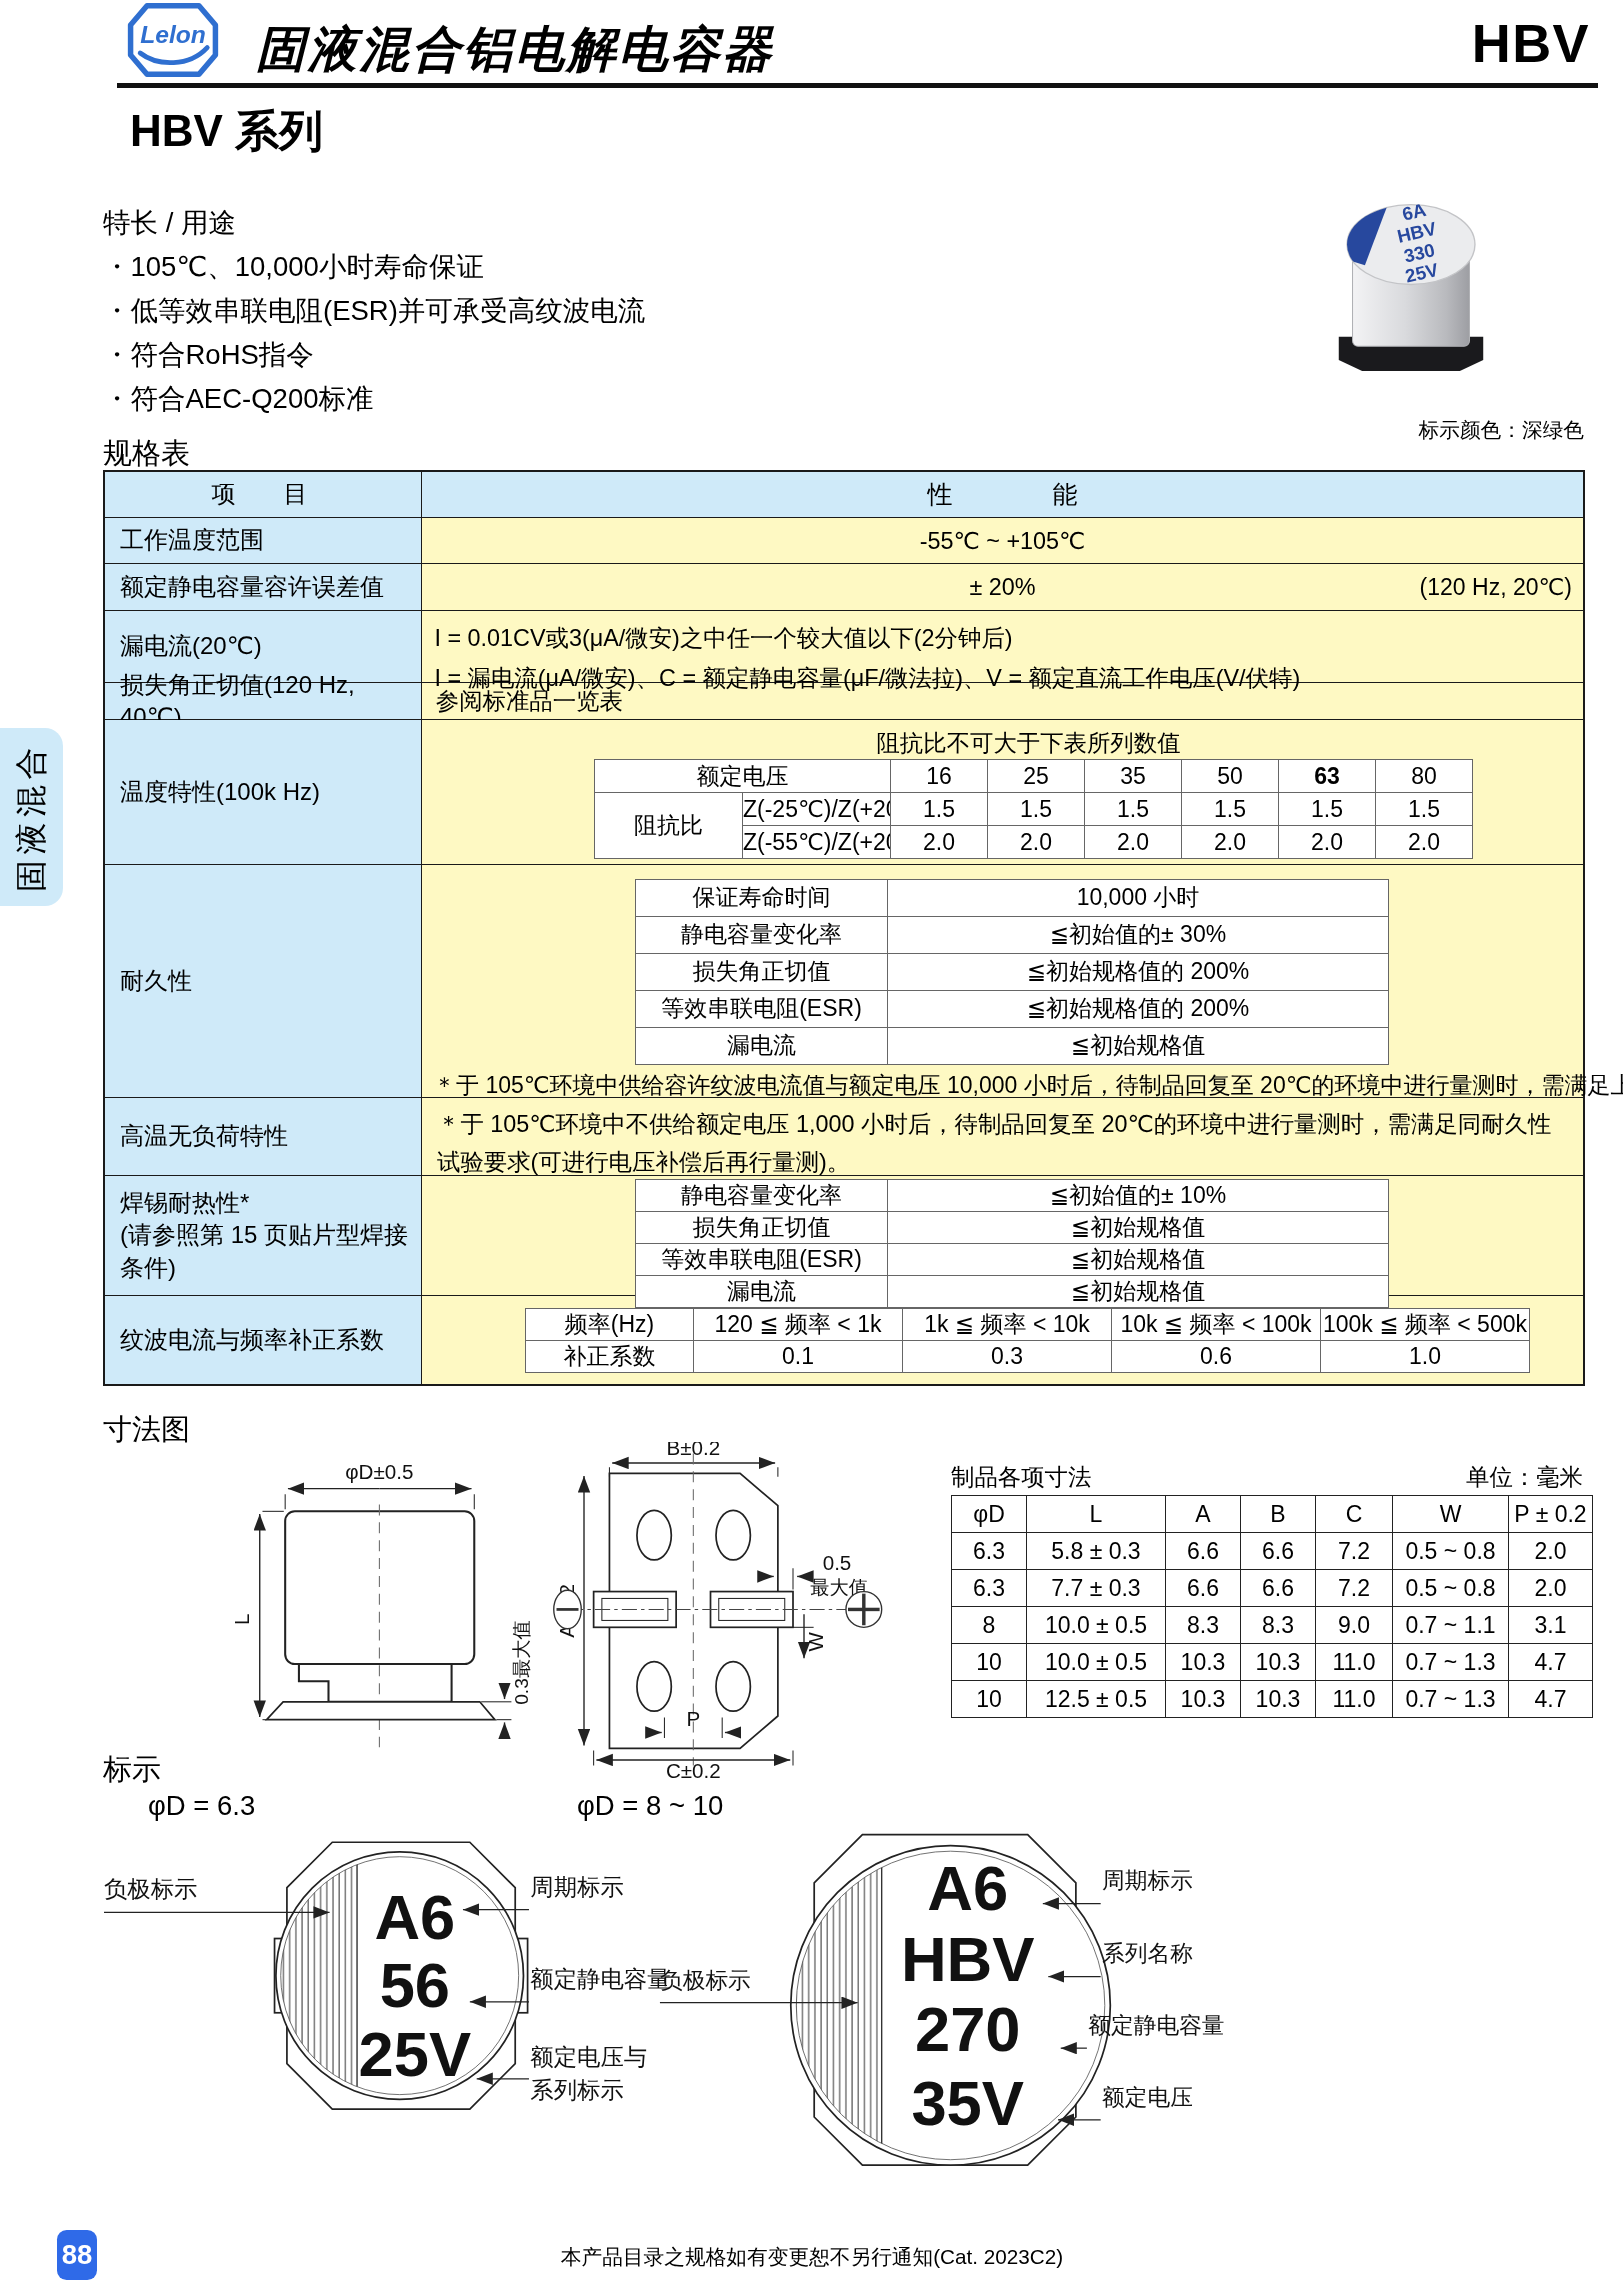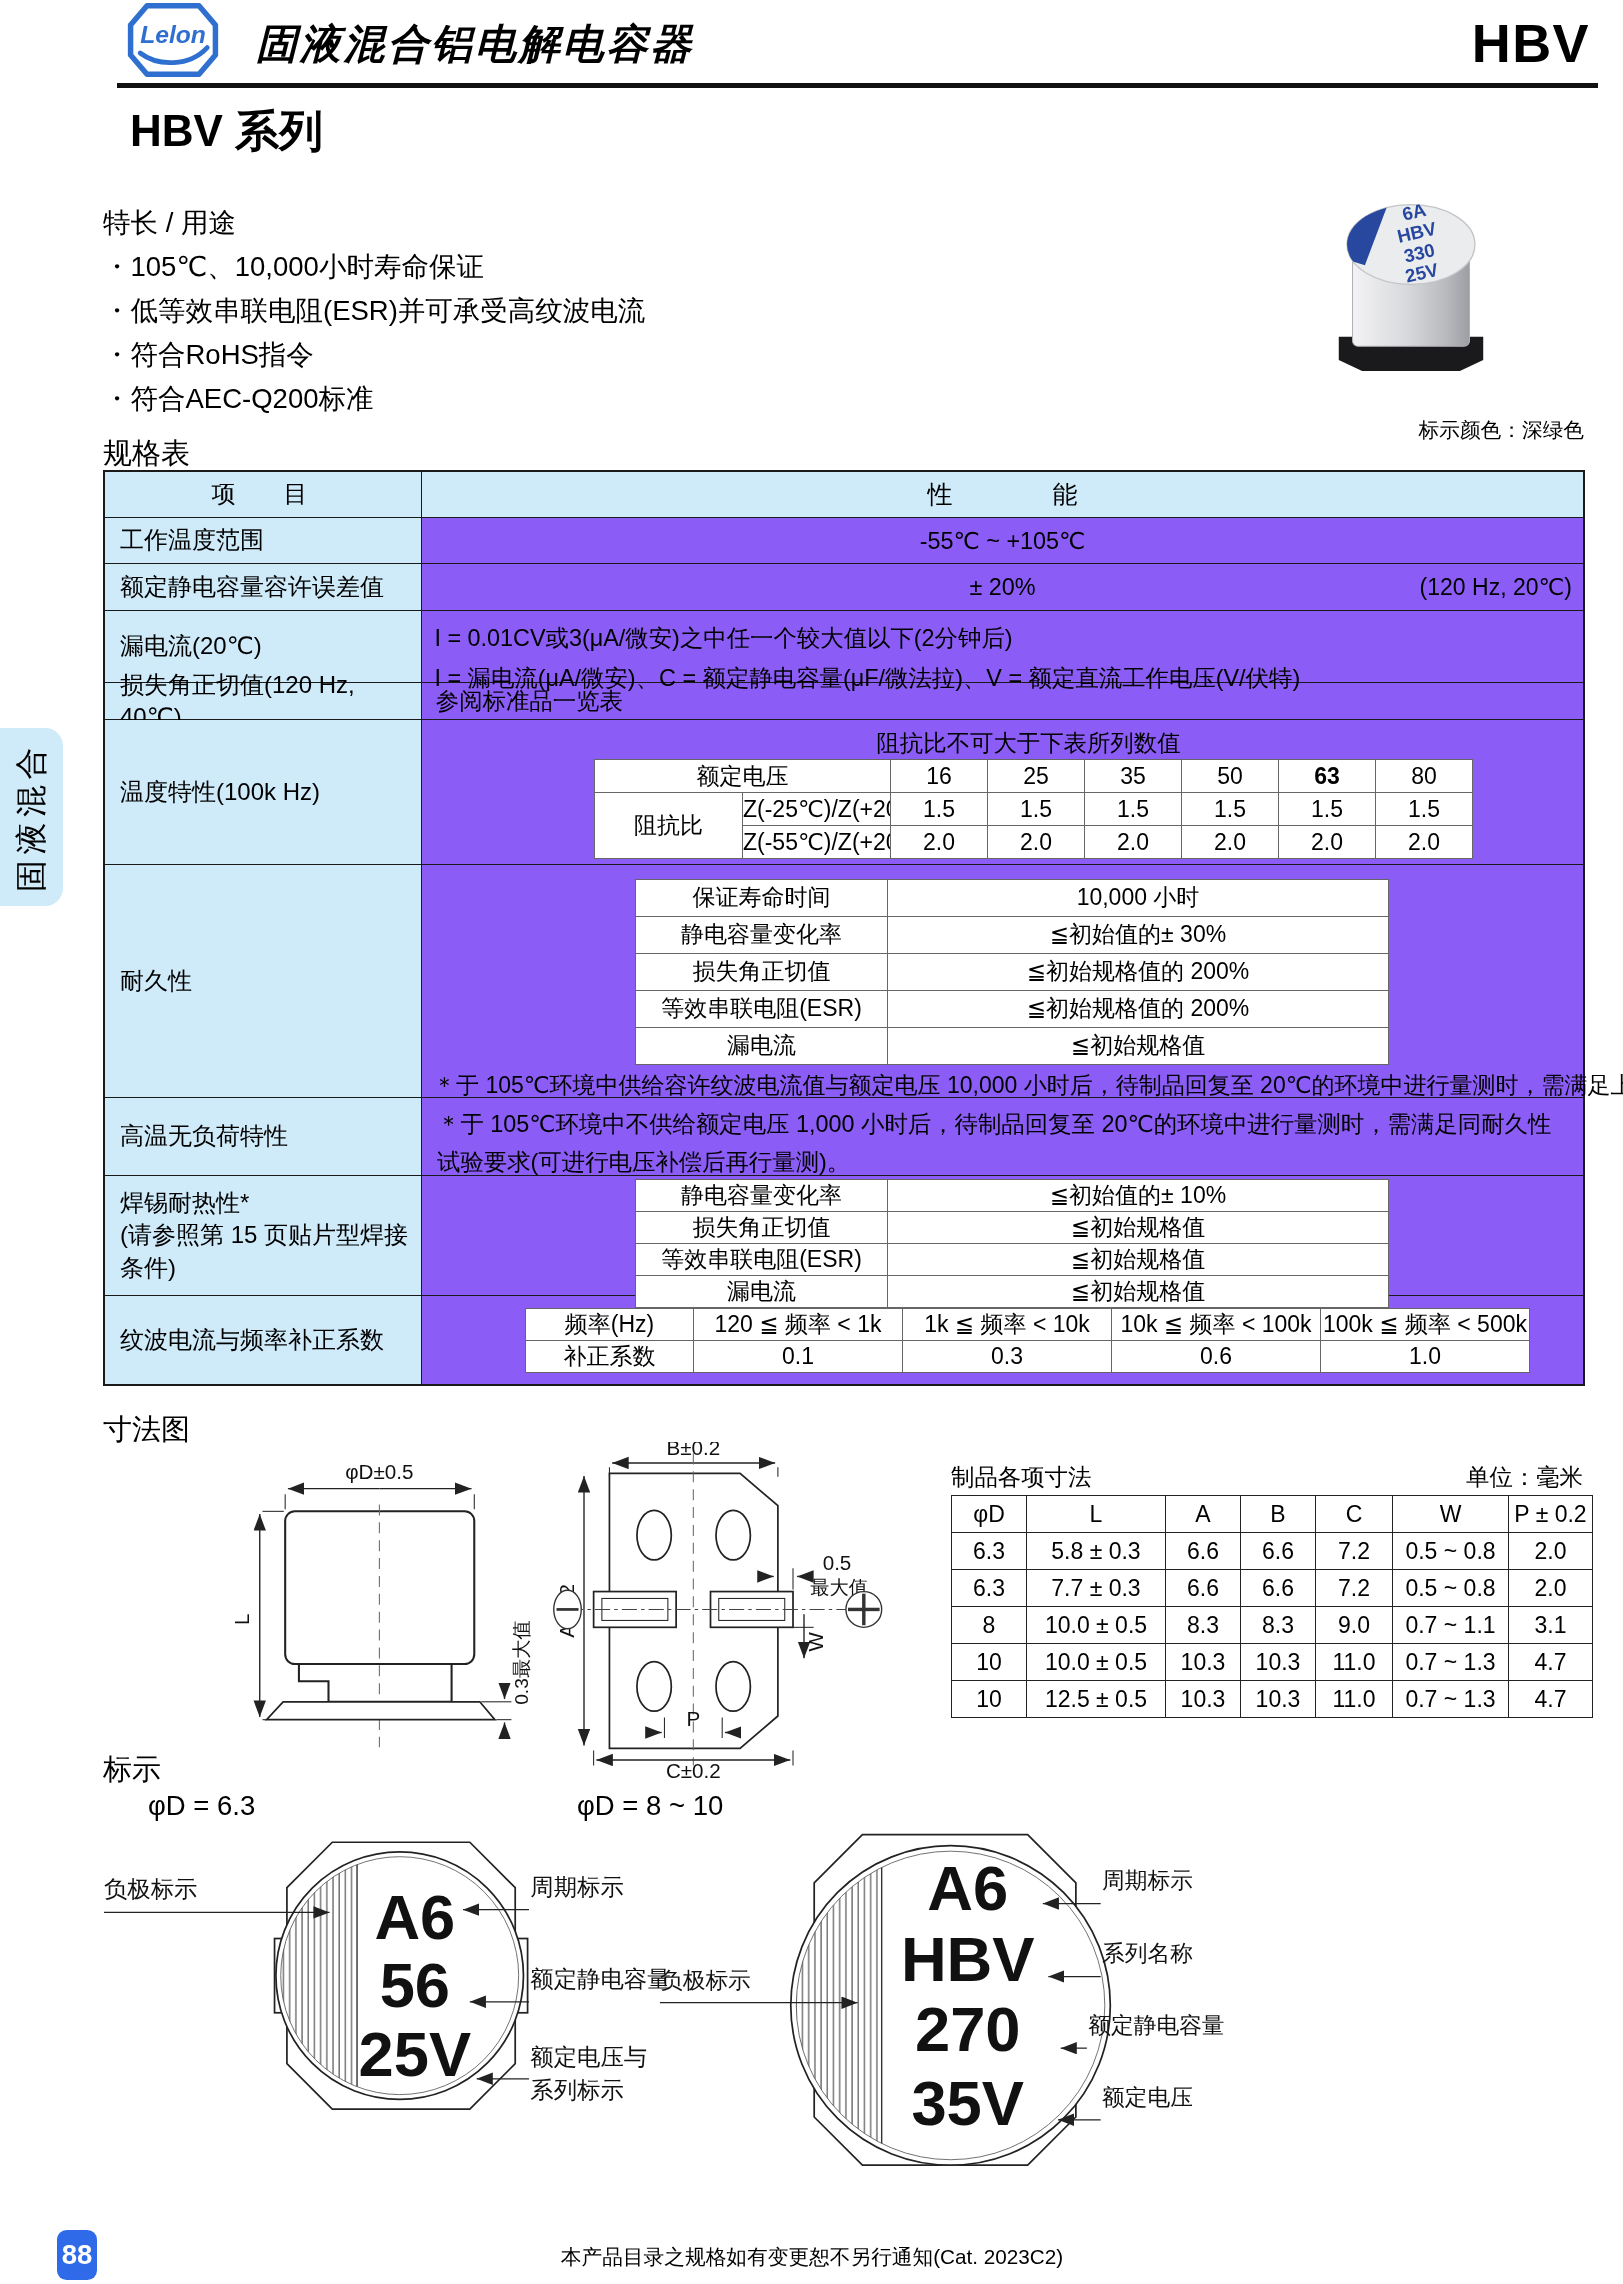--- a/index.html
+++ b/index.html
@@ -1,34 +1,34 @@
 <!DOCTYPE html>
 <html style="font-size:11px"><head>
 <meta charset="utf-8">
 <style>
   html,body{margin:0;padding:0;background:#fff;}
   .page{position:relative;width:1624px;height:2284px;background:#fff;overflow:hidden;
         font-family:"Liberation Sans","DejaVu Sans",sans-serif;color:#000;}
   .abs{position:absolute;}
 
   
-  .doc-title{left:256px;top:16.5px;font-size:41px;font-weight:bold;font-style:italic;letter-spacing:2.8px;}
+  .doc-title{left:256px;top:16.5px;font-size:49px;font-weight:bold;font-style:italic;letter-spacing:2.8px;}
   .series-code{right:34px;top:12.4px;font-size:54px;font-weight:bold;letter-spacing:1.4px;}
   .head-rule{left:117px;top:83px;width:1481px;height:4.8px;background:#111;}
 
   .series-heading{left:103px;top:102px;font-size:44px;font-weight:bold;margin-left:27px;}
   .features-title{left:103px;top:205px;font-size:27.5px;}
   .features{left:103px;top:245px;font-size:27.5px;line-height:44px;}
   .feature-item{white-space:nowrap;}
   .color-note{right:40px;top:416px;font-size:20.7px;}
 
   .spec-title{left:103px;top:434px;font-size:29px;}
 
   
-  .spec-table{left:103px;top:470px;width:1482px;border:2.1px solid #1a1a1a;box-sizing:border-box;background:#8b5cf6;}
+  .spec-table{left:103px;top:470px;width:1482px;border:2.1px solid #1a1a1a;box-sizing:border-box;background:#fef9c3;}
   .srow{display:flex;border-top:1.4px solid #1a1a1a;box-sizing:border-box;}
   .srow:first-child{border-top:none;}
   .scell-l{width:317px;flex:0 0 auto;background:#cfeaf9;border-right:1.4px solid #1a1a1a;
            display:flex;flex-direction:column;justify-content:center;align-items:flex-start;
            padding-left:15px;padding-right:6.9px;font-size:24px;box-sizing:border-box;line-height:1.35;}
   .scell-l.hdr{align-items:center;padding-left:0;}
   .scell-r{flex:1;position:relative;font-size:23.4px;box-sizing:border-box;}
   .scell-r.hdr{background:#cfeaf9;display:flex;align-items:center;justify-content:center;}
   .vcenter{display:flex;align-items:center;height:100%;}
   .hcenter{justify-content:center;}

